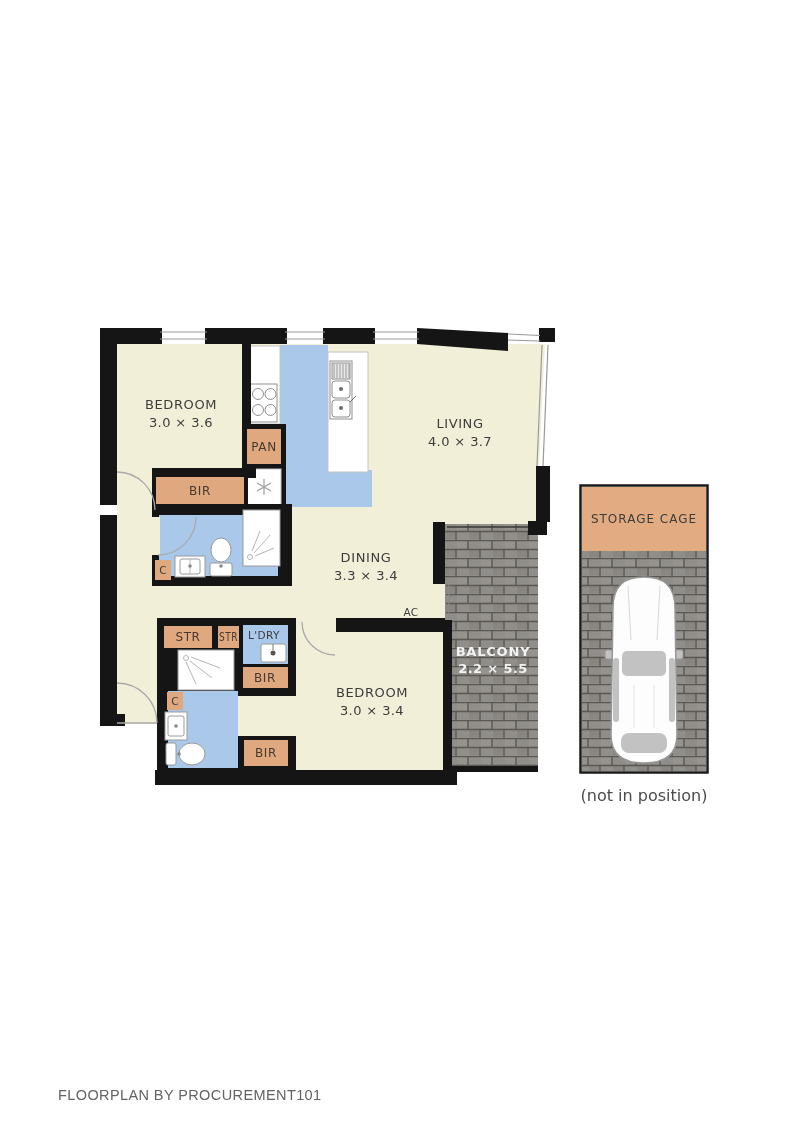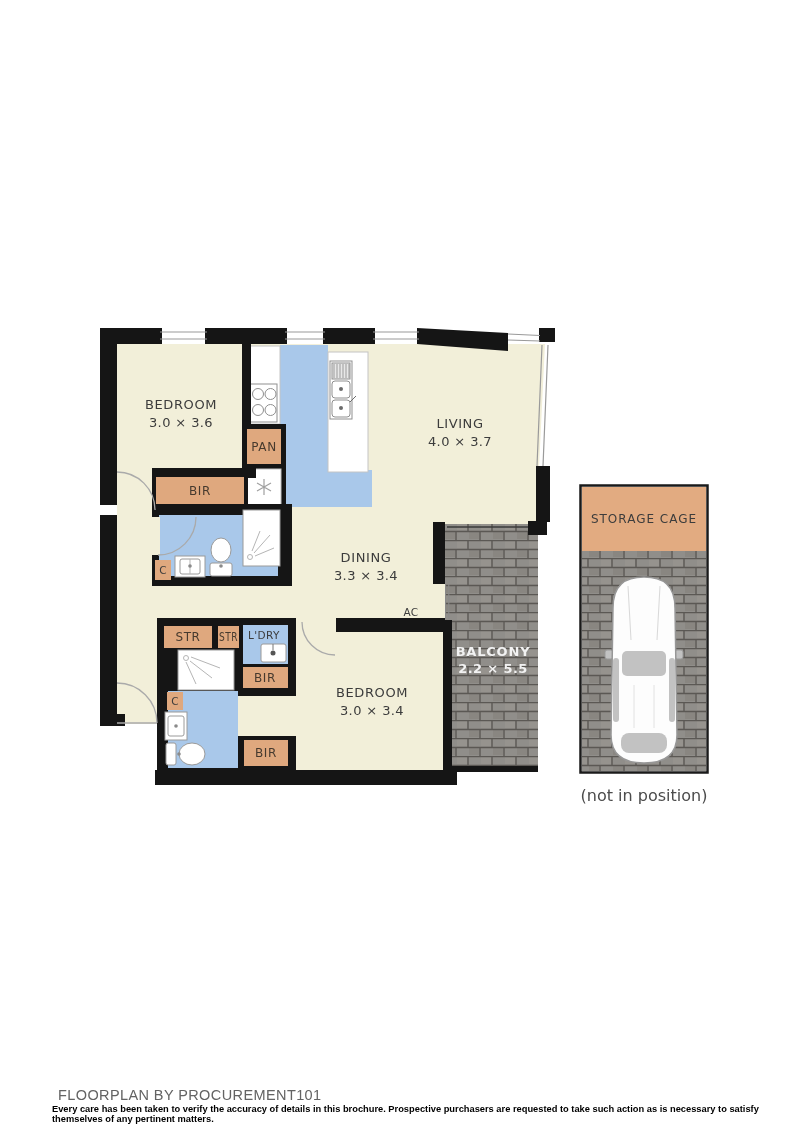--- a/index.html
+++ b/index.html
@@ -1,17 +1,17 @@
 <!DOCTYPE html>
 <html><head>
 <meta charset="utf-8">
 <style>
   html,body{margin:0;padding:0;background:#ffffff;}
   .page{position:relative;width:800px;height:1127px;background:#ffffff;overflow:hidden;
-        font-family:"DejaVu Sans", sans-serif;}
+        font-family:"DejaVu Sans", sans-serif;text-align:center;}
   .plan-svg{position:absolute;left:0;top:0;}
   .room-label{font-size:13px;letter-spacing:.6px;fill:#3c3c3c;text-anchor:middle;}
   .dim-label{font-size:13px;letter-spacing:.4px;fill:#3c3c3c;text-anchor:middle;}
   .box-label{font-size:12px;letter-spacing:.6px;fill:#463a2e;text-anchor:middle;}
   .small-label{font-size:10.5px;letter-spacing:.4px;fill:#3c3c3c;text-anchor:middle;}
   .balcony-label{font-size:13px;letter-spacing:.8px;fill:#f2f2f2;text-anchor:middle;font-weight:bold;}
   .balcony-dim{font-size:13px;letter-spacing:.4px;fill:#f2f2f2;text-anchor:middle;font-weight:bold;}
   .cage-label{font-size:12px;letter-spacing:1px;fill:#3c3c3c;text-anchor:middle;}
   .note-label{font-size:16px;fill:#4c4c4c;text-anchor:middle;}
   .footer-title{position:absolute;left:58px;top:1087px;font-family:"Liberation Sans",sans-serif;
@@ -215,15 +215,14 @@
     <text x="411" y="616" class="small-label">AC</text>
     <text x="163" y="574" class="small-label">C</text>
     <text x="175" y="705" class="small-label">C</text>
 
     <text x="644" y="523" class="cage-label">STORAGE CAGE</text>
     <text x="644" y="801" class="note-label">(not in position)</text>
   </g>
 </svg>
 
 <div class="footer-title">FLOORPLAN BY PROCUREMENT101</div>
-<div class="footer-disclaimer">Every care has been taken to verify the accuracy of details in this brochure. Prospective purchasers are requested to take such action as is necessary to satisfy themselves of any pertinent matters.</div>
 
 </div>
 
 </body></html>

